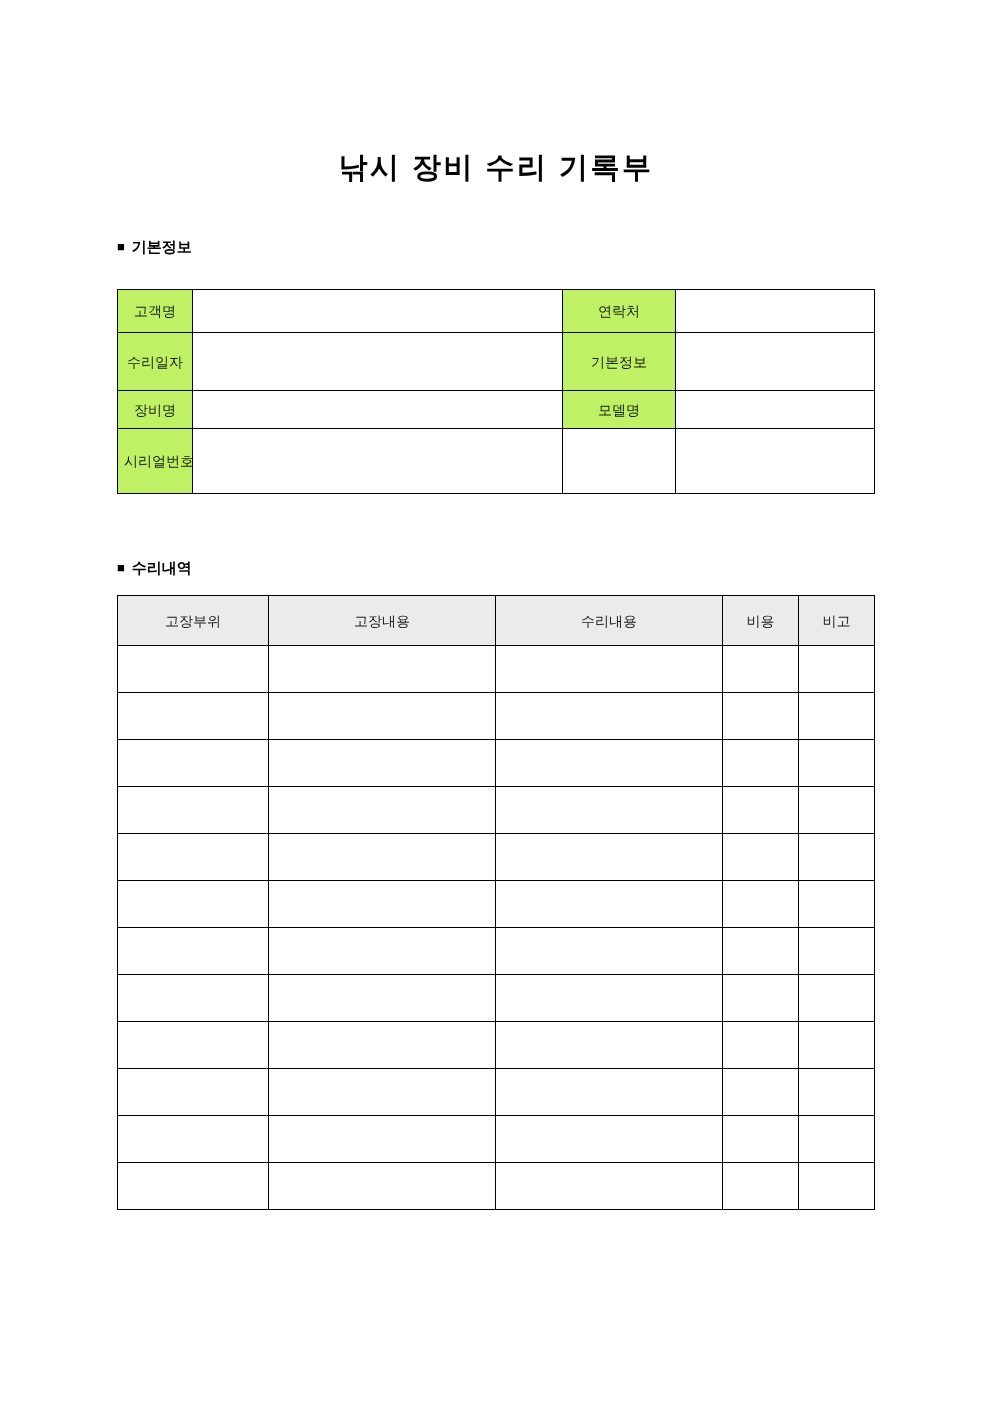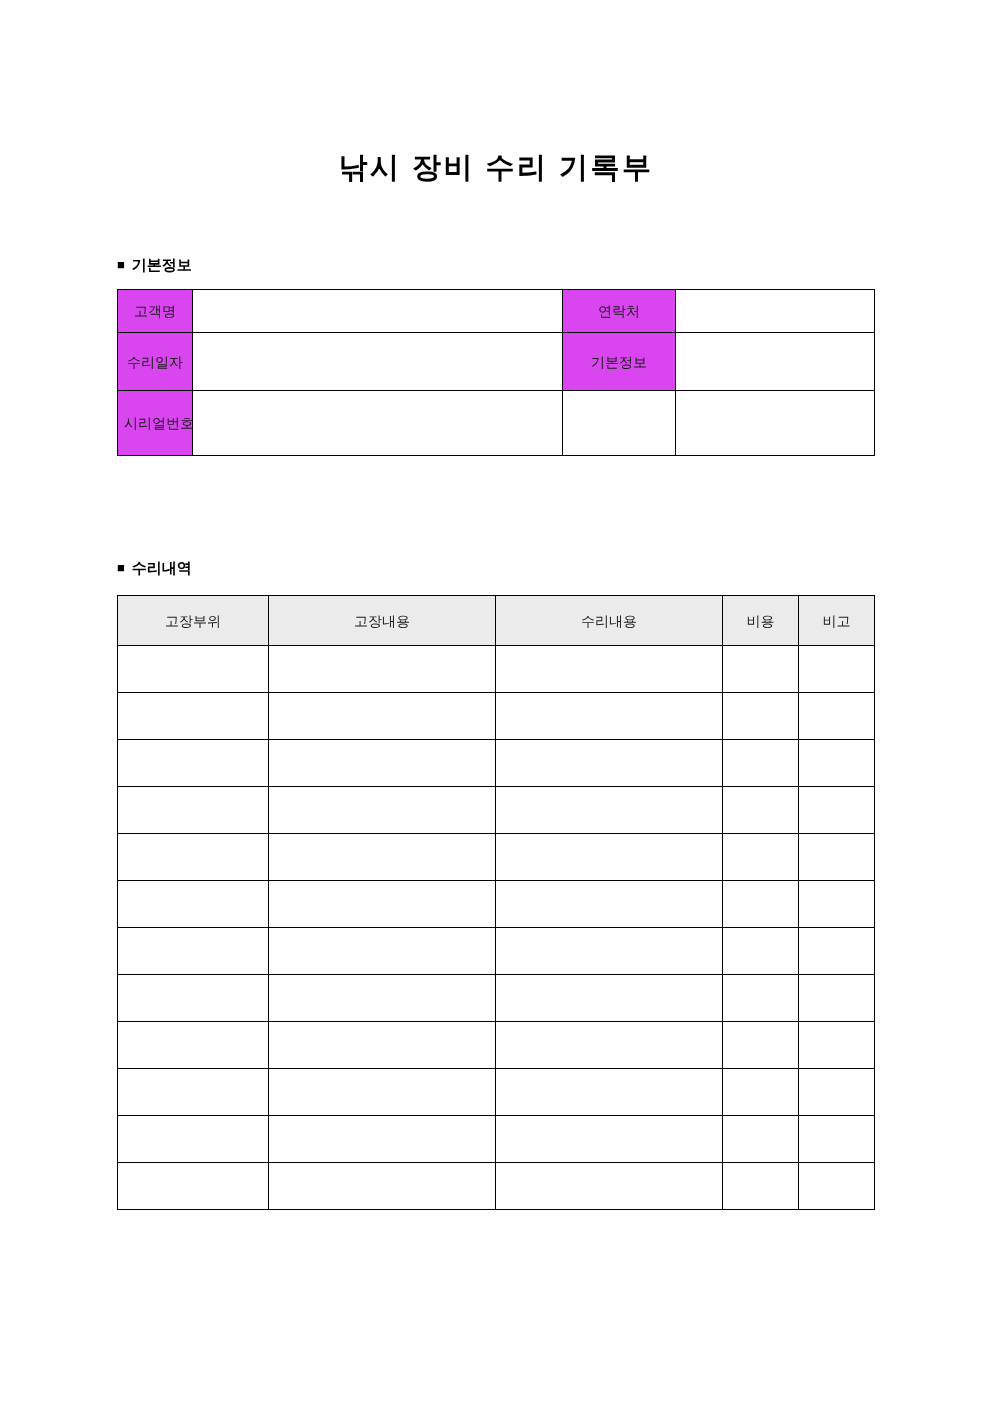--- a/index.html
+++ b/index.html
@@ -44,21 +44,21 @@
     line-height: 22px;
     white-space: nowrap;
   }
   .section-heading .marker {
     display: inline-block;
     font-size: 13px;
     line-height: 22px;
     vertical-align: 1px;
     margin-right: 7px;
   }
-  #heading-basic { top: 254px; text-align: right; }
+  #heading-basic { top: 236px; text-align: right; }
   #heading-repair { top: 557px; }
 
   
   table.form-table {
     position: absolute;
     left: 117px;
     border-collapse: collapse;
     table-layout: fixed;
     background: #ffffff;
   }
@@ -68,21 +68,21 @@
     padding: 0;
     font-size: 14px;
     font-weight: normal;
     line-height: 22px;
     text-align: center;
     vertical-align: middle;
     color: #1a1a1a;
     word-break: keep-all;
   }
   .label-cell {
-    background: #d946ef;
+    background: #bef264;
     margin-top: 24px;
   }
   .label-cell .label-text {
     display: block;
     padding: 0 6px;
   }
 
   
   #table-basic {
     top: 289px;
@@ -147,20 +147,30 @@
         </td>
         <td></td>
       </tr>
       <tr class="r2">
         <td class="label-cell">
           <span class="label-text">수리일자</span>
         </td>
         <td></td>
         <td class="label-cell">
           <span class="label-text">기본정보</span>
+        </td>
+        <td></td>
+      </tr>
+      <tr class="r3">
+        <td class="label-cell">
+          <span class="label-text">장비명</span>
+        </td>
+        <td></td>
+        <td class="label-cell">
+          <span class="label-text">모델명</span>
         </td>
         <td></td>
       </tr>
       <tr class="r4">
         <td class="label-cell">
           <span class="label-text">시리얼번호</span>
         </td>
         <td></td>
         <td></td>
         <td></td>

